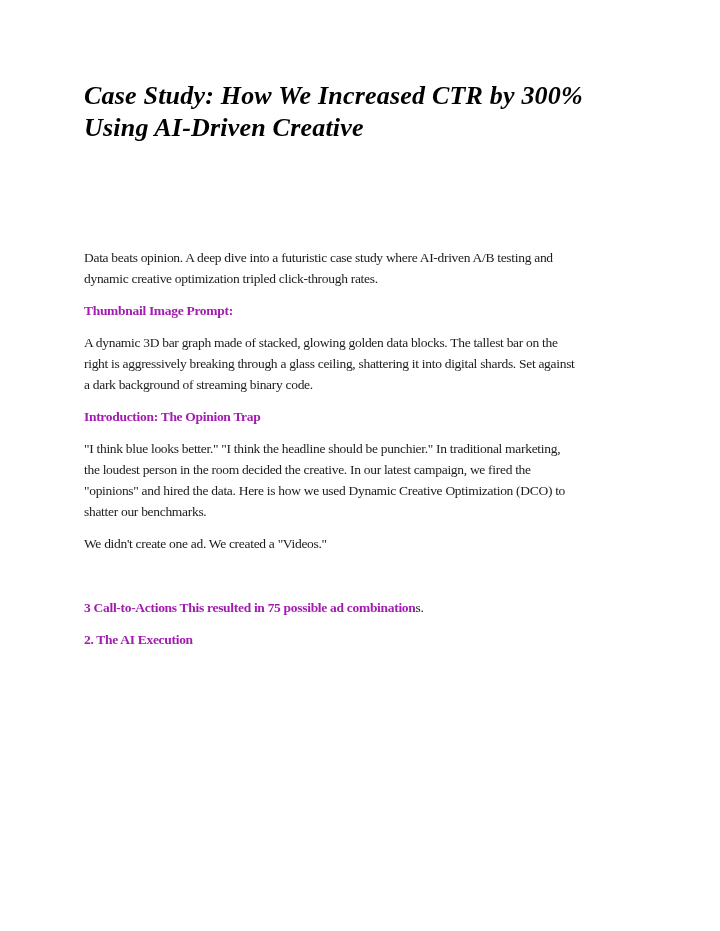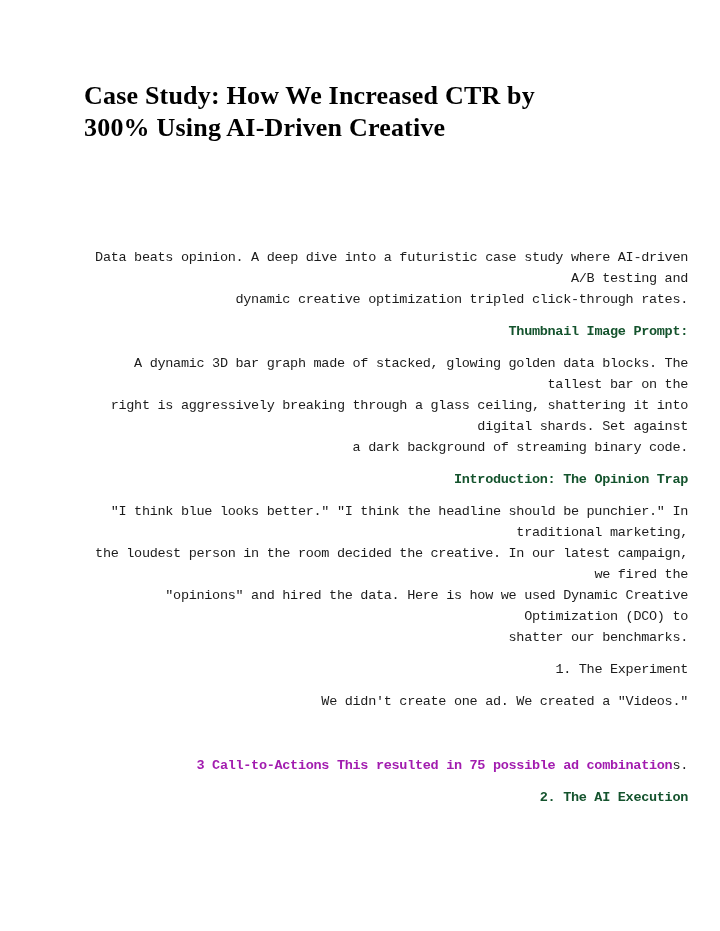--- a/index.html
+++ b/index.html
@@ -18,35 +18,35 @@
   }
   .doc-title {
     font-family: "Liberation Serif", "DejaVu Serif", serif;
     font-weight: bold;
     font-size: 26px;
     line-height: 31.5px;
     color: #000000;
     max-width: 500px;
     margin: 0 0 104px 0;
     letter-spacing: 0.2px;
+    font-style: italic;
   }
   .para {
-    font-family: Liberation Mono, monospace;
+    font-family: Liberation Serif, serif;
     font-size: 13.5px;
     line-height: 21px;
     letter-spacing: -0.3px;
     color: #1c1c1c;
     margin: 0 0 11px 0;
     white-space: pre-line;
     max-width: 604px;
-    text-align: right;
   }
   .para.bold {
     font-weight: bold;
-    color: #14532d;
+    color: #a21caf;
   }
   .spacer {
     height: 32px;
   }
   .inline-bold {
     font-weight: bold;
     color: #a21caf;
   }
 </style>
 </head>
@@ -65,21 +65,20 @@
 right is aggressively breaking through a glass ceiling, shattering it into digital shards. Set against
 a dark background of streaming binary code.</p>
 
   <p class="para bold">Introduction: The Opinion Trap</p>
 
   <p class="para">"I think blue looks better." "I think the headline should be punchier." In traditional marketing,
 the loudest person in the room decided the creative. In our latest campaign, we fired the
 "opinions" and hired the data. Here is how we used Dynamic Creative Optimization (DCO) to
 shatter our benchmarks.</p>
 
-  <p class="para">1. The Experiment</p>
 
   <p class="para">We didn't create one ad. We created a "Videos."</p>
 
 
 
   <div class="spacer"></div>
 
   <p class="para"><span class="inline-bold">3 Call-to-Actions This resulted in 75 possible ad combination</span><span>s.</span></p>
 
   <p class="para bold">2. The AI Execution</p>

